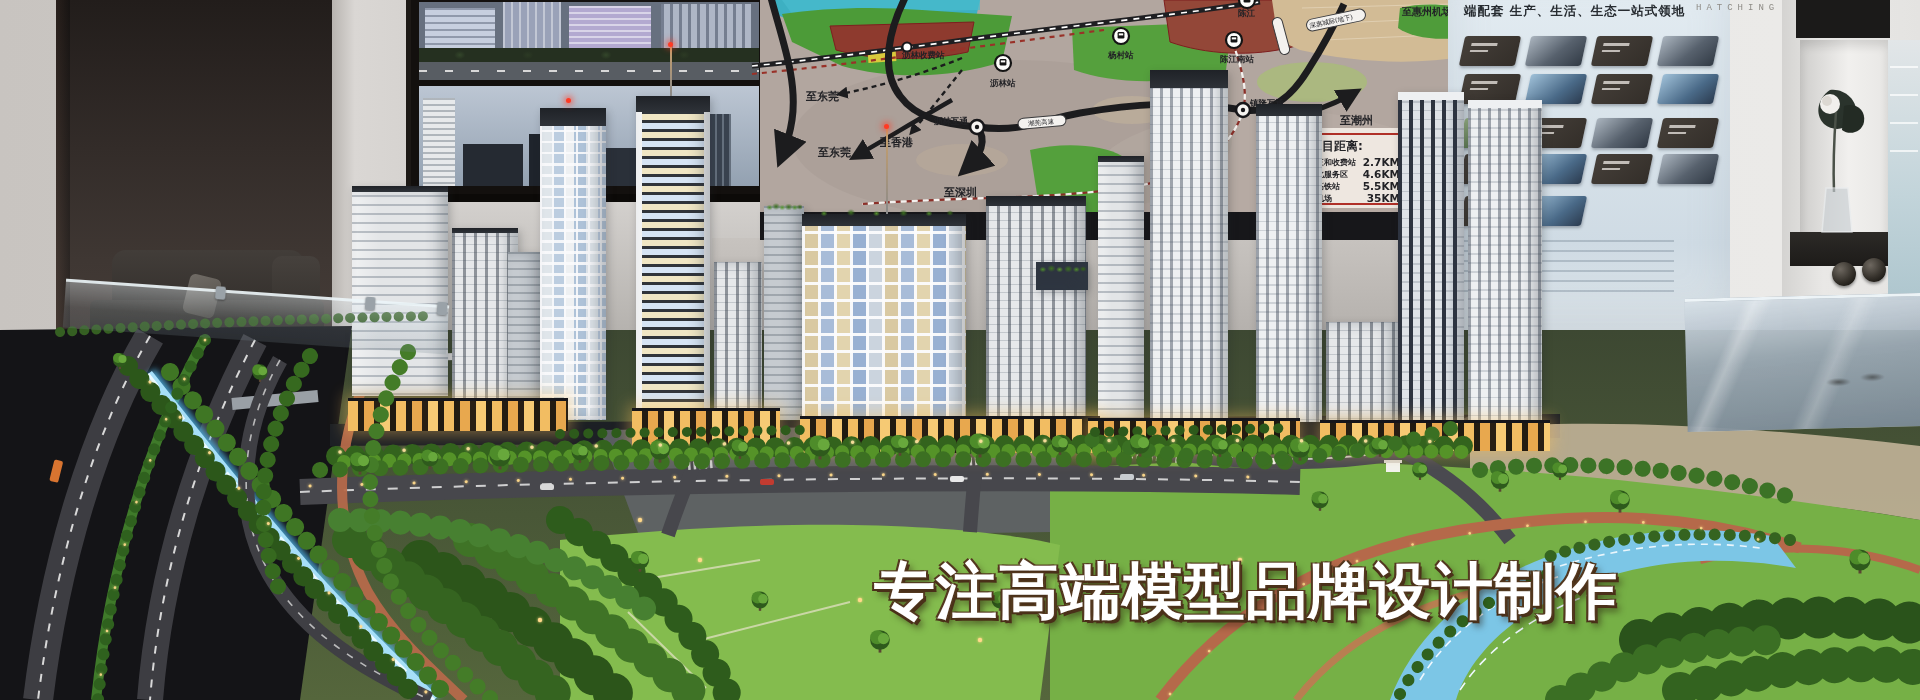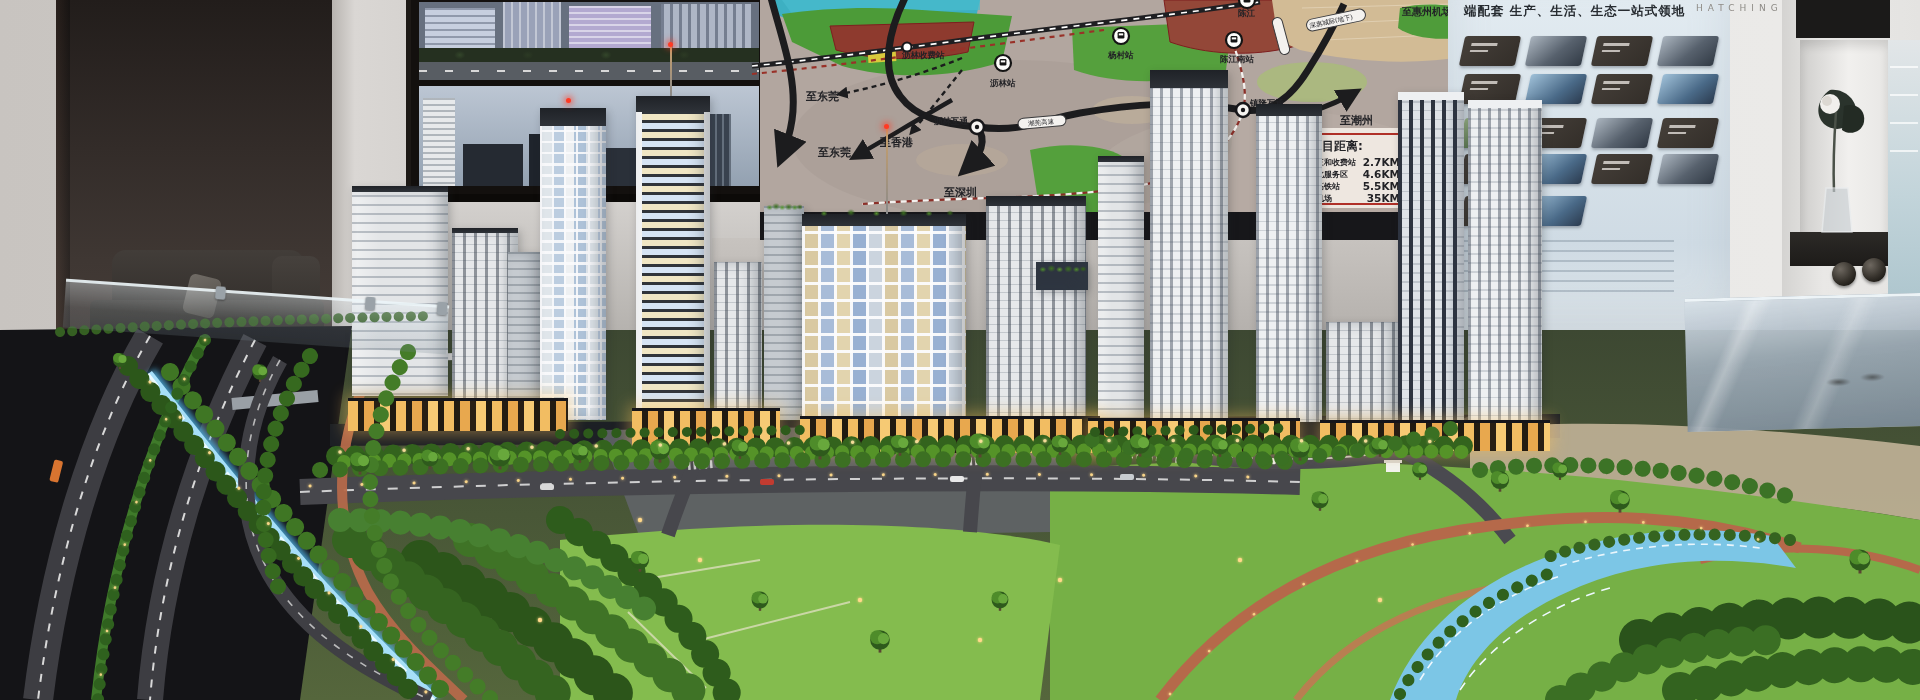--- a/index.html
+++ b/index.html
@@ -30,21 +30,21 @@
   .map-svg{left:712px;top:0;width:756px;height:240px;z-index:10;}
   .map-svg text{font-family:"DejaVu Sans","Liberation Sans",sans-serif;fill:#222226;}
   .dest{font-size:11px;font-weight:bold;fill:#2a2a2e;}
   .stn{font-size:8.5px;font-weight:bold;fill:#1b1b1e;}
   .pill-t{font-size:6.5px;fill:#333;}
   .panel-t{fill:#b03028;font-weight:bold;}
 
   
   .board{left:1448px;top:0;width:282px;height:348px;background:linear-gradient(180deg,#e2ebf1,#cfdbe4 70%,#dfe6ea);z-index:10;box-shadow:inset 0 -30px 40px rgba(150,165,175,.25);}
   .board-header{position:absolute;left:16px;top:3px;font-size:12.5px;font-weight:bold;letter-spacing:1px;color:#272c31;white-space:nowrap;}
-  .brand{left:1696px;top:3px;font-size:9px;letter-spacing:5px;color:#8e8b86;z-index:11;}
+  .brand{left:1696px;top:3px;font-size:9px;letter-spacing:5px;color:#8e8b86;z-index:11;font-family:Liberation Mono, monospace;}
   .tile{position:absolute;width:56px;height:30px;transform:skewX(-12deg);border-radius:3px;box-shadow:1px 2px 3px rgba(40,50,60,.35);}
   .tile.lab{background:linear-gradient(135deg,#46403a,#332e29);}
   .tile.lab i{display:block;width:26px;height:2.5px;background:#d8d4cf;margin:7px 0 0 8px;opacity:.85;}
   .tile.lab i+i{width:18px;margin-top:4px;}
   .tile.pho{background:linear-gradient(135deg,#aab4be,#57616d 55%,#323b46);}
   .tile.pho.blue{background:linear-gradient(135deg,#9fc0d8,#4a6a88 60%,#2c3c50);}
   .tile.pho.green{background:linear-gradient(135deg,#9db88a,#4c6a42 60%,#2c3c2a);}
   .board-lines{position:absolute;left:16px;top:240px;width:210px;height:60px;background:repeating-linear-gradient(180deg,rgba(140,155,168,.5) 0 2px,transparent 2px 10px);}
   .shelf-wall{left:1782px;top:0;width:138px;height:432px;background:linear-gradient(90deg,#d4d3d1,#e9e8e6 30%,#e4e3e1);z-index:10;}
   .shelf-topbox{left:1796px;top:0;width:94px;height:38px;background:#1b1a19;z-index:11;}
@@ -537,14 +537,15 @@
 
   <div class="abs glass-rail">
     <div class="clamp" style="left:150px"></div>
     <div class="clamp" style="left:300px"></div>
     <div class="clamp" style="left:372px"></div>
   </div>
   <div class="abs glass-table"></div>
   <div class="abs sphere" style="left:1832px;top:262px"></div>
   <div class="abs sphere" style="left:1862px;top:258px"></div>
 
+  <div class="abs caption">专注高端模型品牌设计制作</div>
 
 </div>
 
 </body></html>

